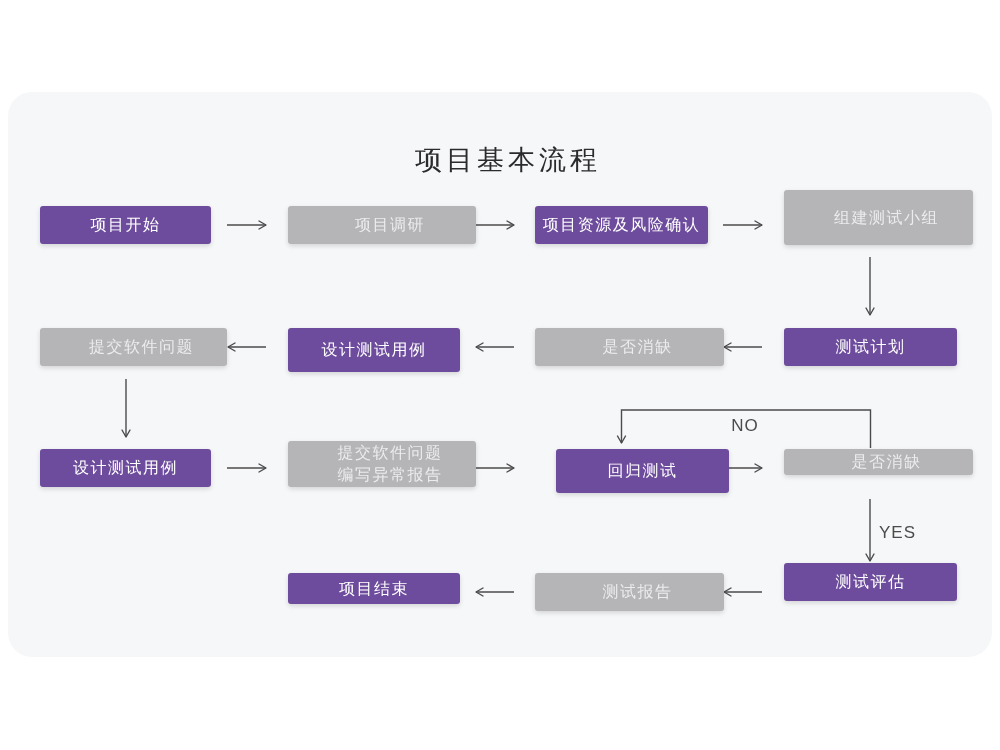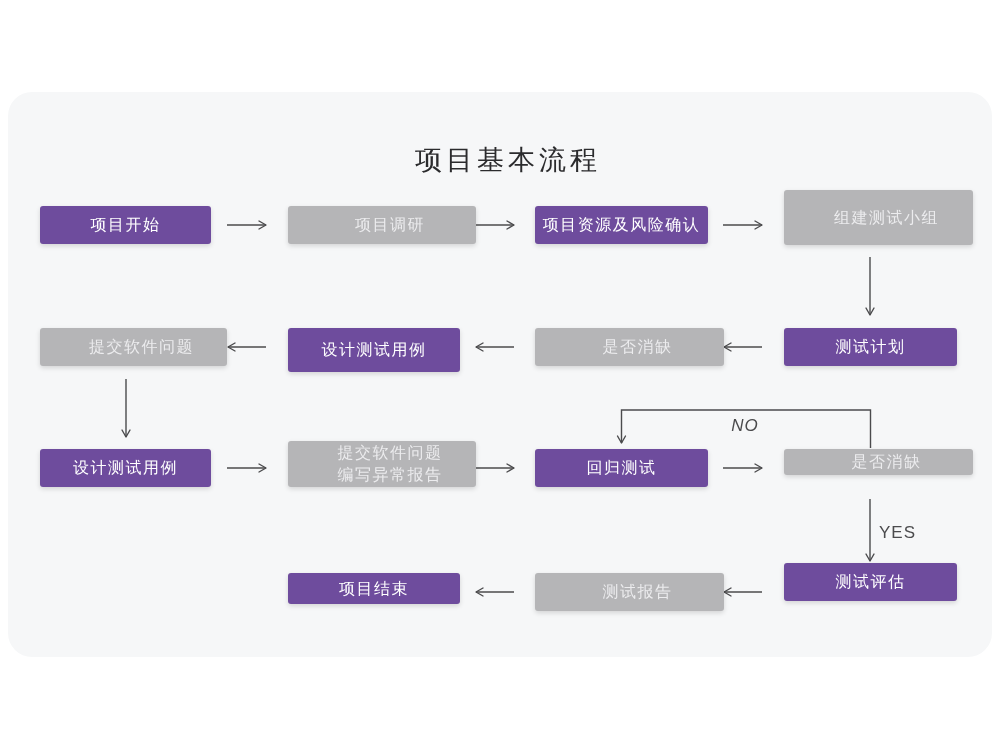--- a/index.html
+++ b/index.html
@@ -49,31 +49,31 @@
   .p0{left:40px;top:206px;width:171px;height:38px}
   .p1{left:288px;top:206px;width:172px;height:38px}
   .p2{left:535px;top:206px;width:173px;height:38px}
   .p3{left:784px;top:190px;width:173px;height:55px}
   .p4{left:40px;top:328px;width:171px;height:38px}
   .p5{left:288px;top:328px;width:172px;height:44px}
   .p6{left:535px;top:328px;width:173px;height:38px}
   .p7{left:784px;top:328px;width:173px;height:38px}
   .p8{left:40px;top:449px;width:171px;height:38px}
   .p9{left:288px;top:441px;width:172px;height:46px}
-  .p10{left:535px;top:449px;width:173px;height:38px}
+  .p10{left:556px;top:449px;width:173px;height:44px}
   .p11{left:784px;top:449px;width:173px;height:26px}
   .p12{left:288px;top:573px;width:172px;height:31px}
   .p13{left:535px;top:573px;width:173px;height:38px}
   .p14{left:784px;top:563px;width:173px;height:38px}
   .edge-label{
     position:absolute;
     font-size:17px;letter-spacing:1px;
     color:var(--arrow,#4b4b4d);
   }
-  .edge-label.no{left:745px;top:426px;transform:translate(-50%,-50%);font-style:italic;}
+  .edge-label.no{left:745px;top:426px;transform:translate(-50%,-50%);}
   .edge-label.yes{left:879px;top:533px;transform:translateY(-50%);}
 </style>
 </head>
 <body>
 
 <div class="stage">
 
   <div class="card"></div>
 
   <h1 class="title">项目基本流程</h1>

